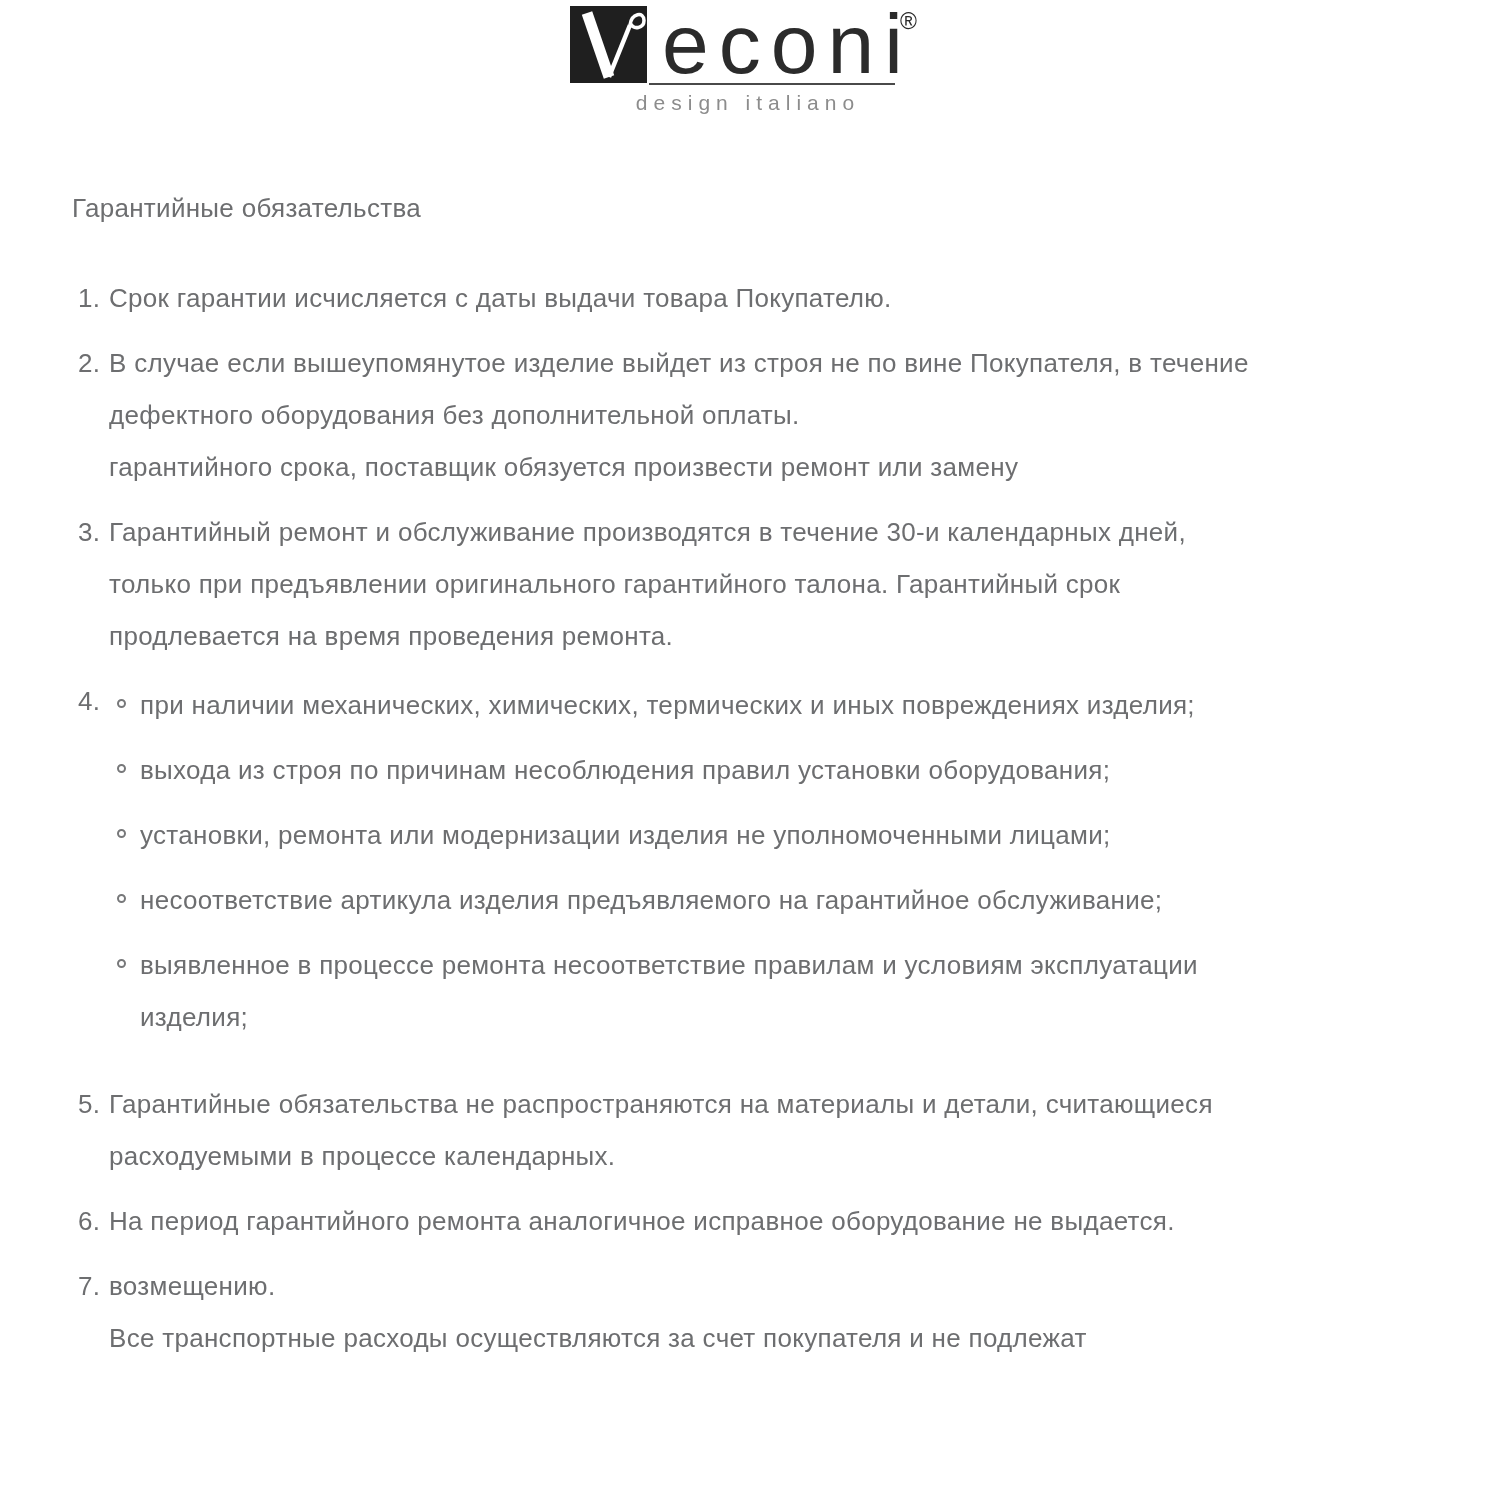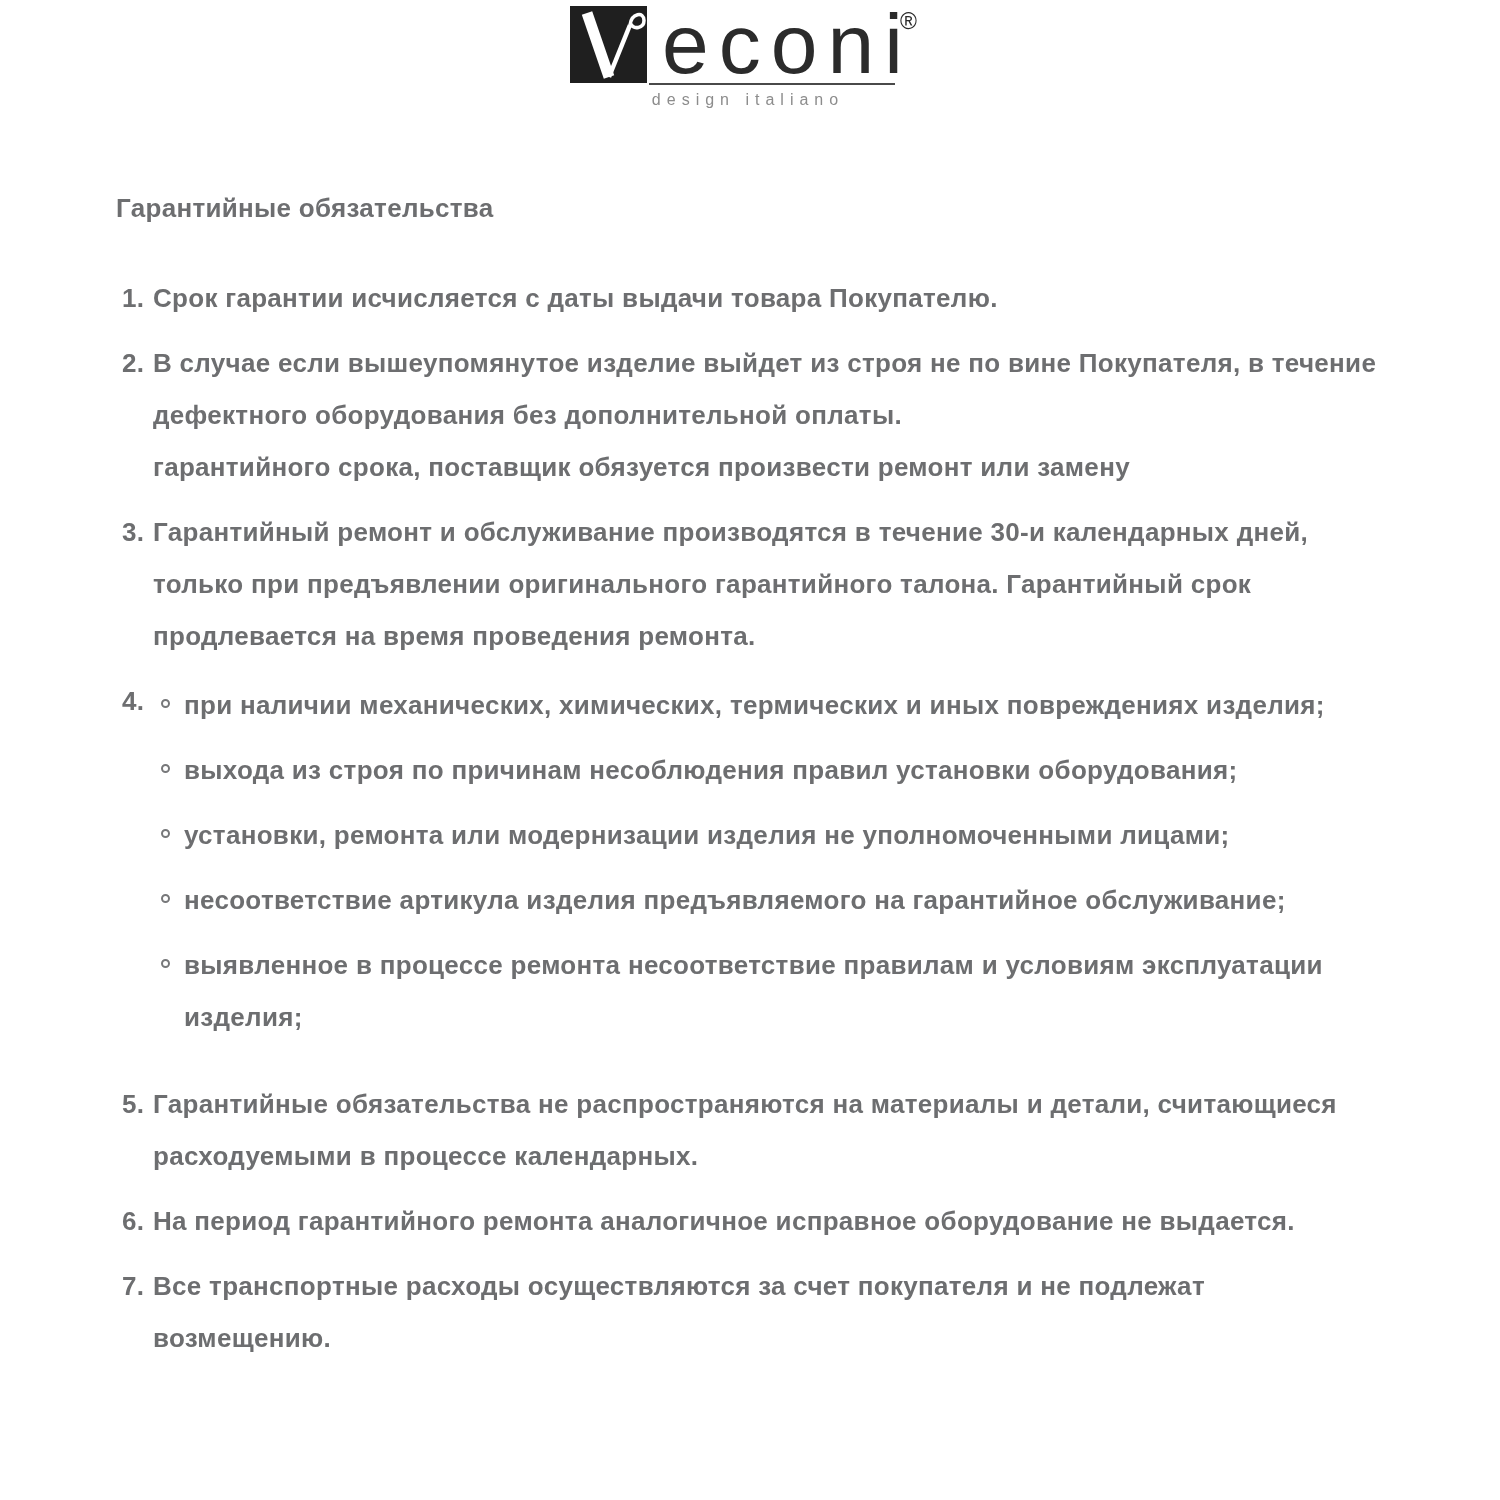--- a/index.html
+++ b/index.html
@@ -43,31 +43,30 @@
     position: absolute;
     left: 330px; top: 2px;
     font-size: 23px;
     color: #2b2b2b;
   }
   .logo-tagline {
     position: absolute;
     left: 0; top: 85px;
     width: 356px;
     text-align: center;
-    font-size: 16px;
+    font-size: 21px;
     letter-spacing: 6px;
     color: #8c8c8c;
   }
 
   
   .content {
-    padding-left: 116px;
+    padding-left: 72px;
     padding-right: 60px;
     color: #6d6e70;
-    font-weight: bold;
   }
   .doc-title {
     margin-top: 80px;
     font-size: 26px;
     line-height: 32px;
     letter-spacing: 0.3px;
   }
   .list { margin-top: 48px; }
   .item {
     display: flex;
@@ -186,18 +185,18 @@
       </div>
       <div class="item">
         <div class="num">6.</div>
         <div class="body">
           <div class="line">На период гарантийного ремонта аналогичное исправное оборудование не выдается.</div>
         </div>
       </div>
       <div class="item">
         <div class="num">7.</div>
         <div class="body">
+          <div class="line">возмещению.</div>
           <div class="line">Все транспортные расходы осуществляются за счет покупателя и не подлежат</div>
-          <div class="line">возмещению.</div>
         </div>
       </div>
     </div>
 </div>
 
 </body></html>

